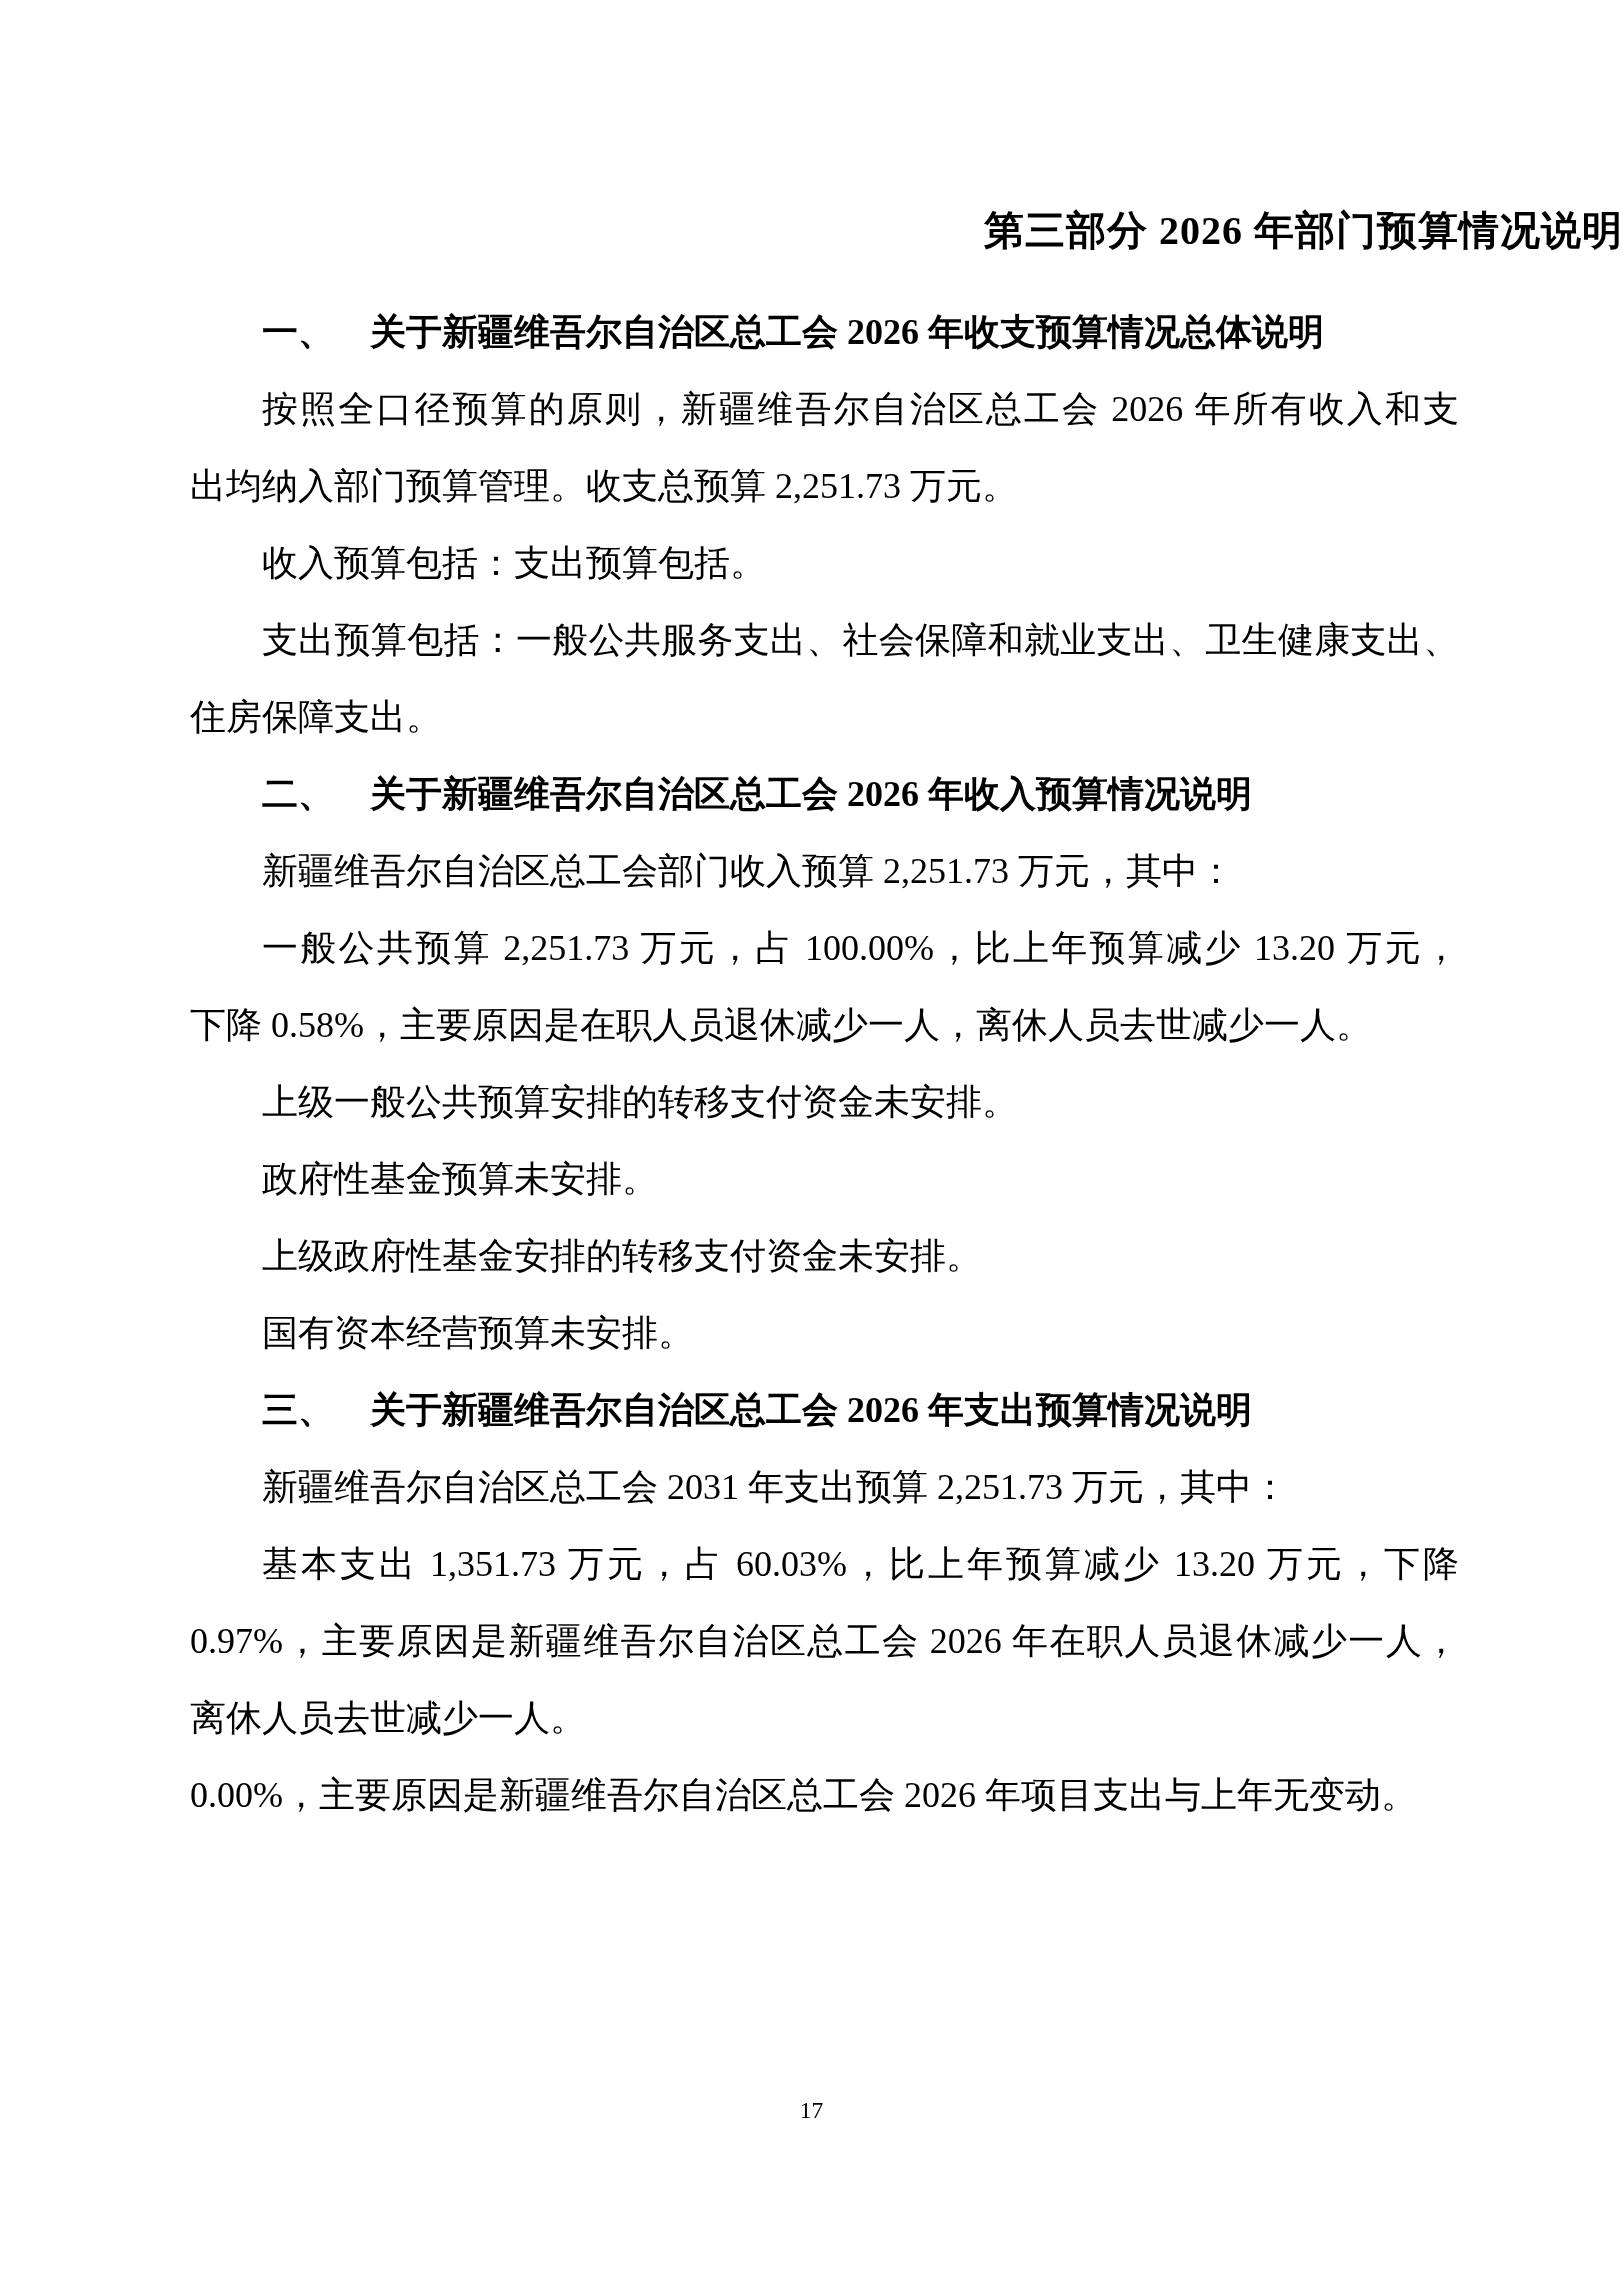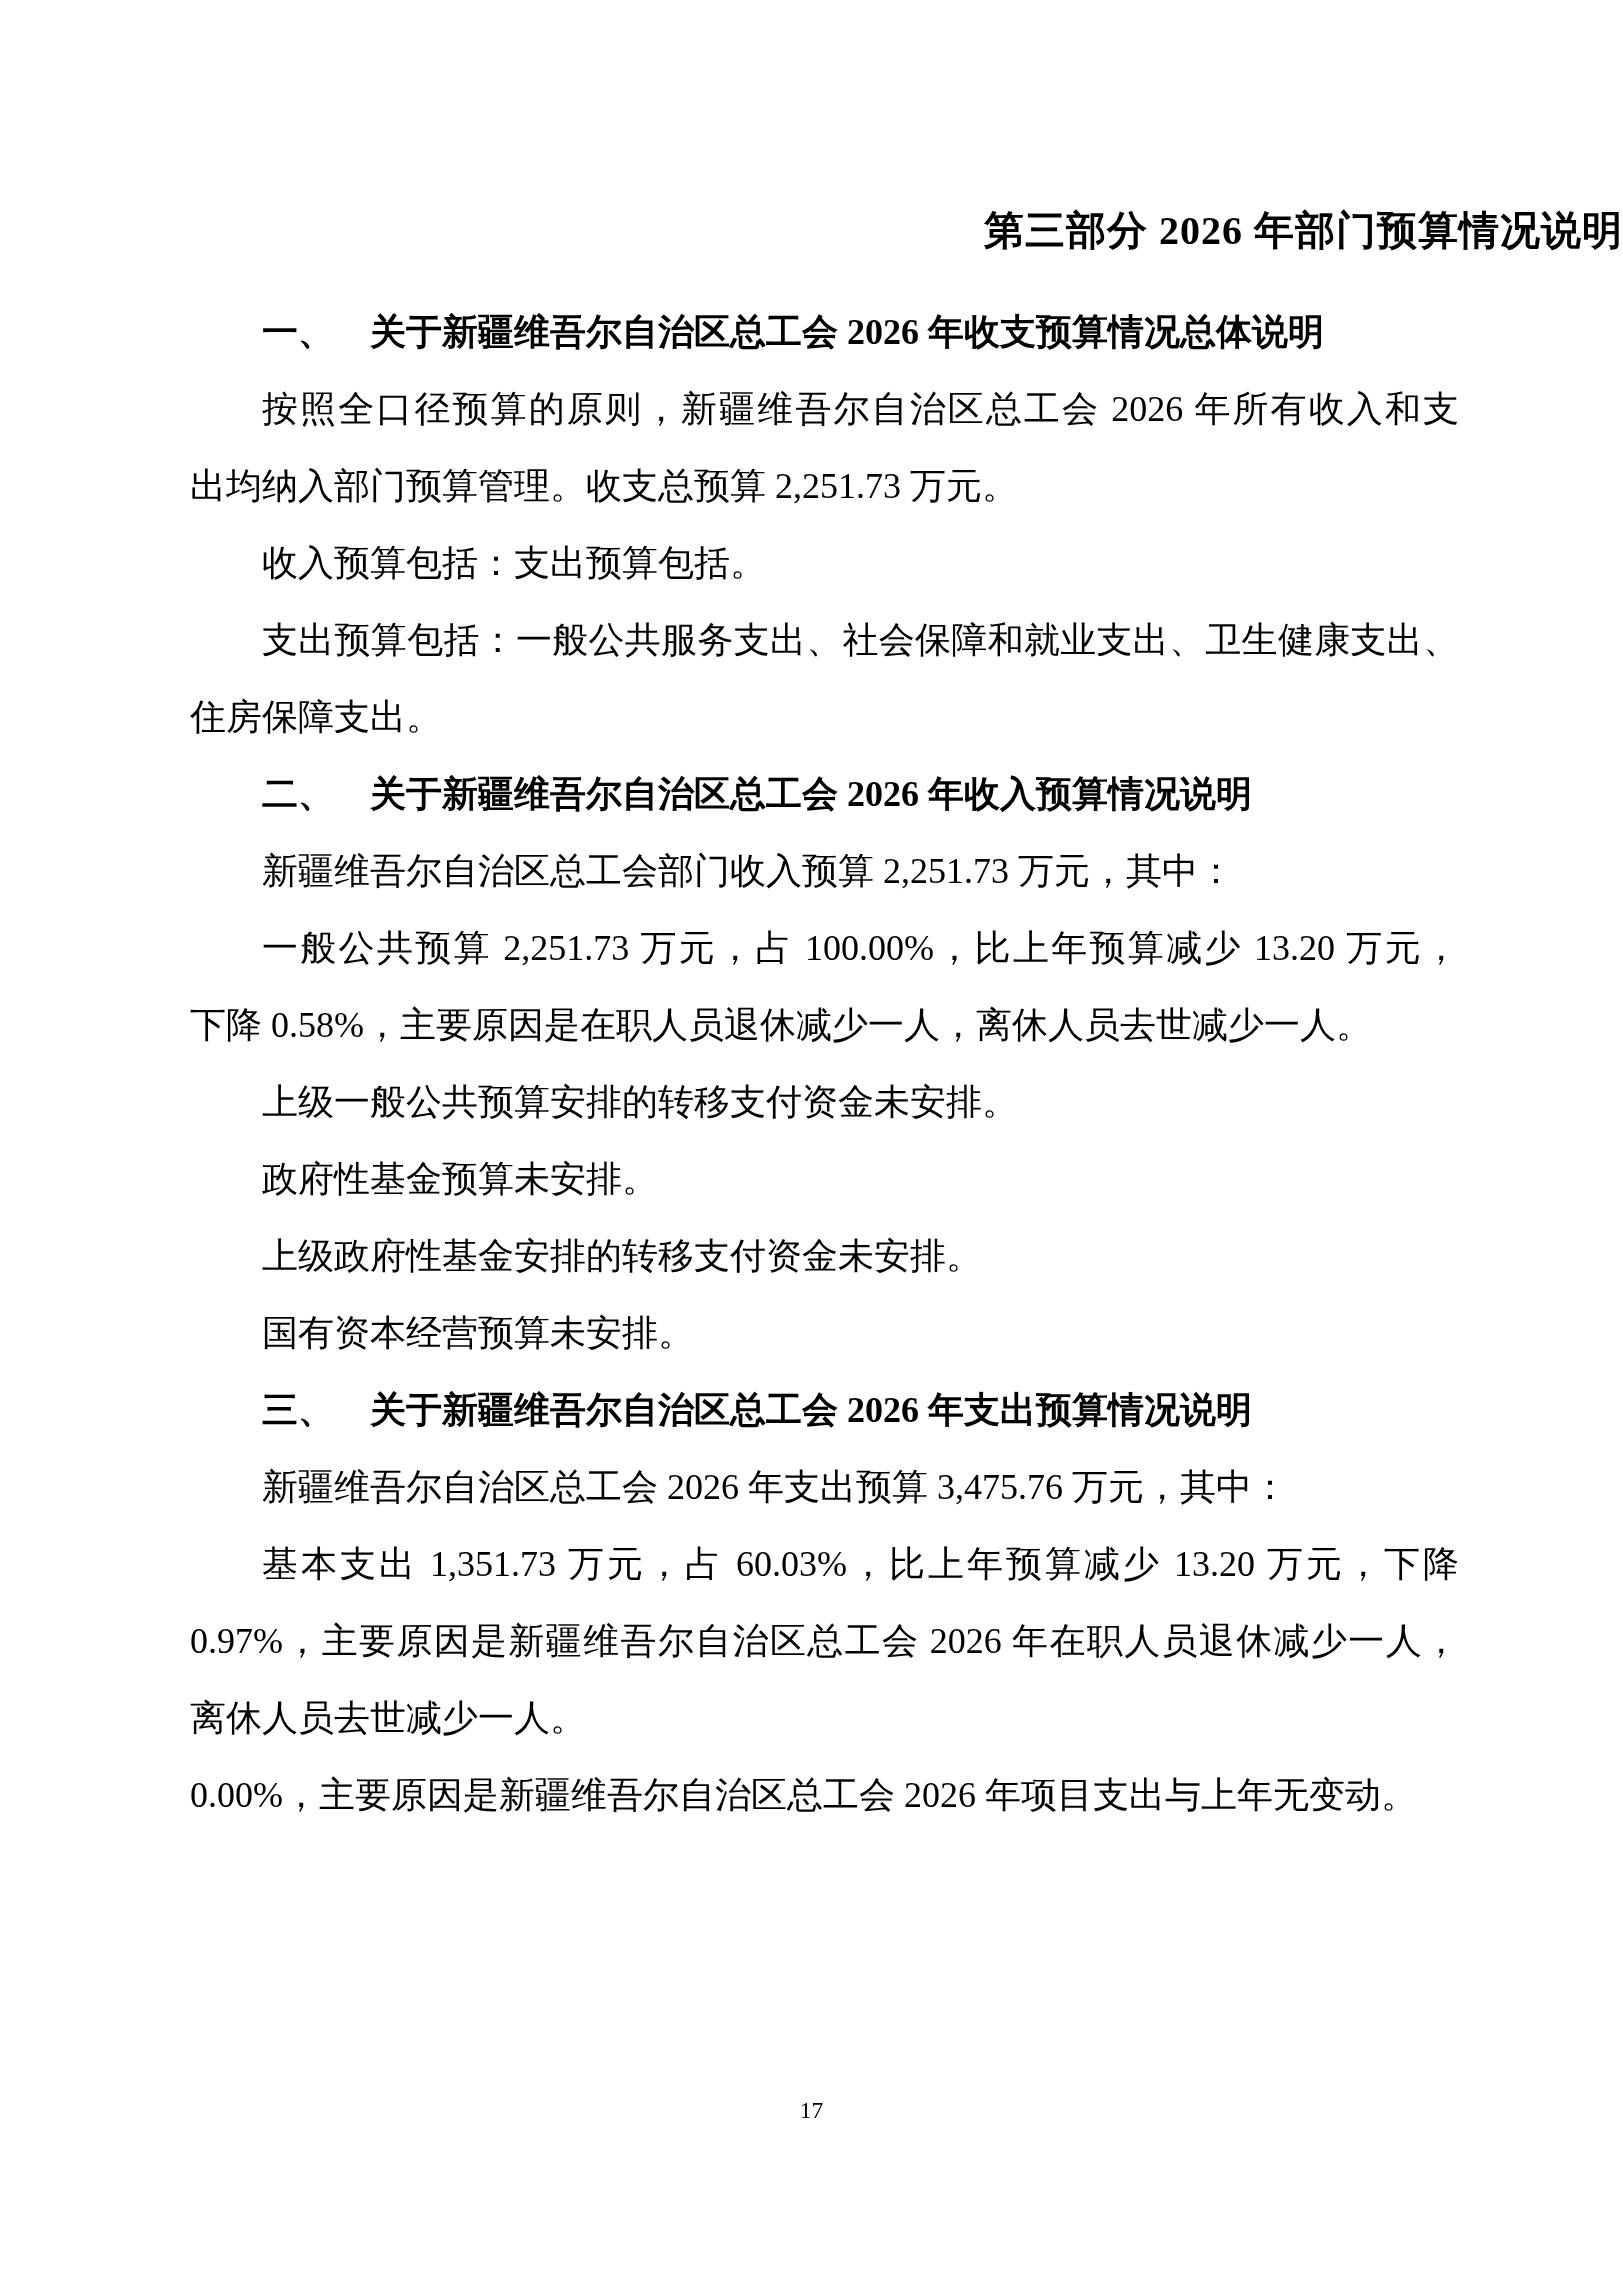--- a/index.html
+++ b/index.html
@@ -75,21 +75,21 @@
   <div class="ln hd fi">二、　关于新疆维吾尔自治区总工会 2026 年收入预算情况说明</div>
   <div class="ln fi">新疆维吾尔自治区总工会部门收入预算 2,251.73 万元，其中：</div>
   <div class="ln fi jf">一般公共预算 2,251.73 万元，占 100.00%，比上年预算减少 13.20 万元，</div>
   <div class="ln">下降 0.58%，主要原因是在职人员退休减少一人，离休人员去世减少一人。</div>
   <div class="ln fi">上级一般公共预算安排的转移支付资金未安排。</div>
   <div class="ln fi">政府性基金预算未安排。</div>
   <div class="ln fi">上级政府性基金安排的转移支付资金未安排。</div>
   <div class="ln fi">国有资本经营预算未安排。</div>
 
   <div class="ln hd fi">三、　关于新疆维吾尔自治区总工会 2026 年支出预算情况说明</div>
-  <div class="ln fi">新疆维吾尔自治区总工会 2026 年支出预算 3,475.76 万元，其中：</div>
+  <div class="ln fi">新疆维吾尔自治区总工会 2031 年支出预算 2,251.73 万元，其中：</div>
   <div class="ln fi jf">基本支出 1,351.73 万元，占 60.03%，比上年预算减少 13.20 万元，下降</div>
   <div class="ln jf">0.97%，主要原因是新疆维吾尔自治区总工会 2026 年在职人员退休减少一人，</div>
   <div class="ln">离休人员去世减少一人。</div>
   <div class="ln">0.00%，主要原因是新疆维吾尔自治区总工会 2026 年项目支出与上年无变动。</div>
 </div>
 
 <div class="page-number">17</div>
 
 
 </body></html>

